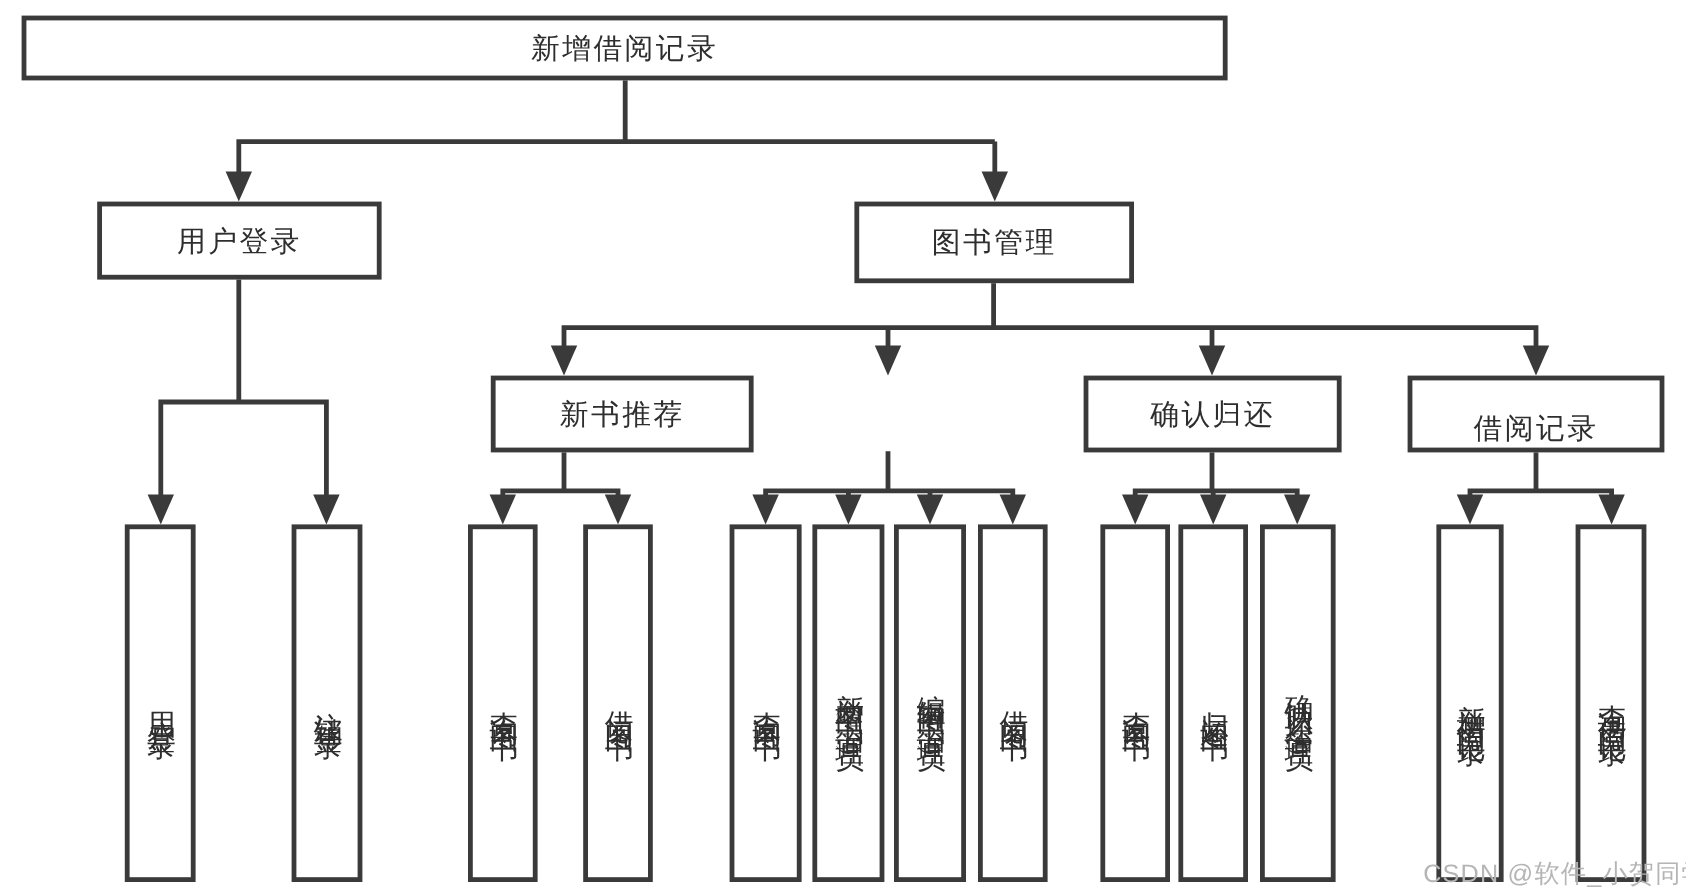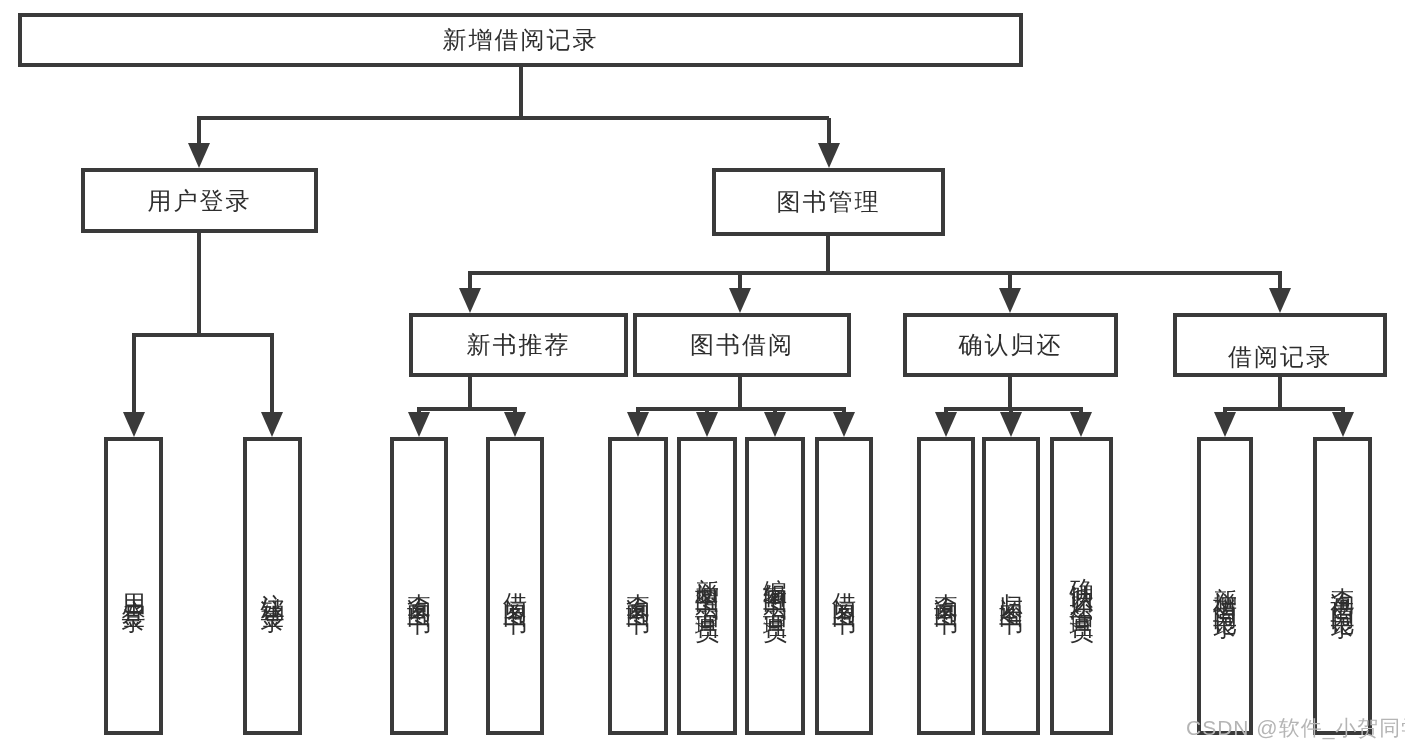--- a/index.html
+++ b/index.html
@@ -110,23 +110,20 @@
   <div class="node" style="left:81px; top:168px; width:237px; height:65px;">
     <span class="hlabel">用户登录</span>
   </div>
   <div class="node" style="left:712px; top:168px; width:233px; height:68px;">
     <span class="hlabel">图书管理</span>
   </div>
 
   <div class="node" style="left:361px; top:313px; width:219px; height:64px;margin-left:48px;">
     <span class="hlabel">新书推荐</span>
   </div>
-  <div class="node" style="left:633px; top:313px; width:218px; height:64px;">
-    <span class="hlabel">图书借阅</span>
-  </div>
   <div class="node" style="left:903px; top:313px; width:215px; height:64px;">
     <span class="hlabel">确认归还</span>
   </div>
   <div class="node" style="left:1173px; top:313px; width:214px; height:64px;align-items:flex-end;">
     <span class="hlabel">借阅记录</span>
   </div>
 
   <div class="node" style="left:104px; top:437px; width:59px; height:298px;">
     <span class="vtext">用户登录</span>
   </div>

